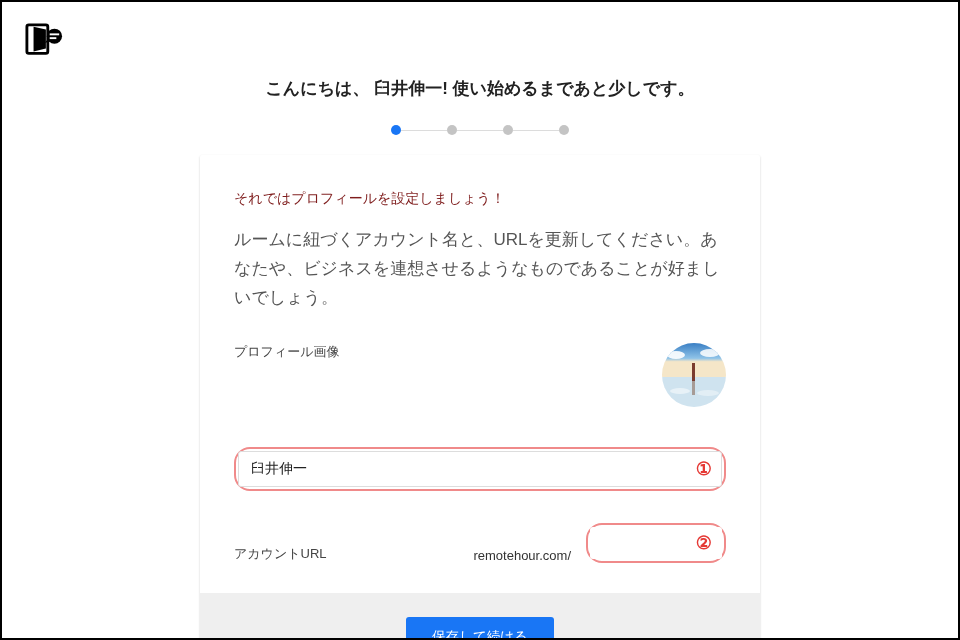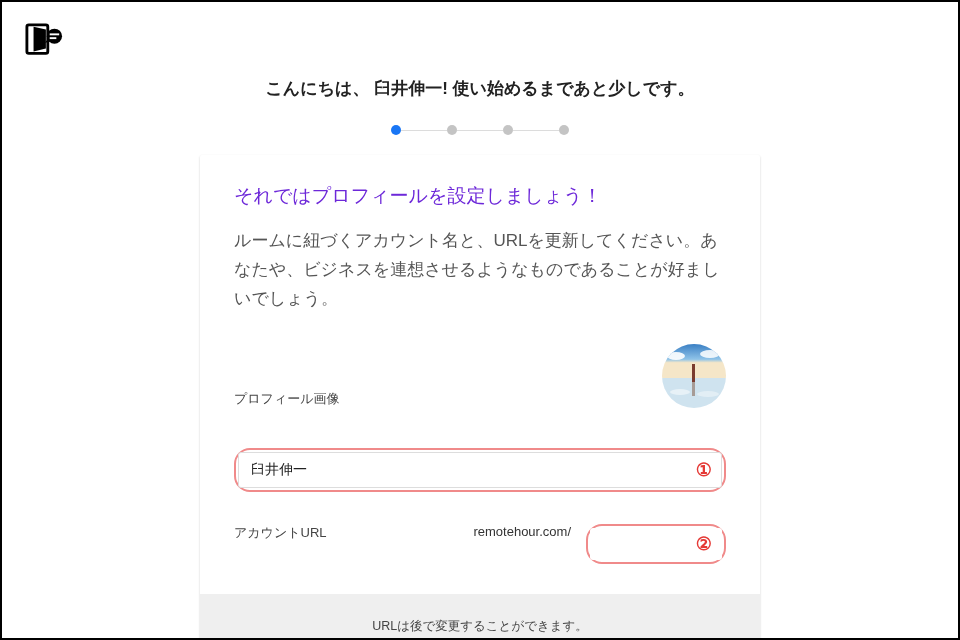--- a/index.html
+++ b/index.html
@@ -51,34 +51,35 @@
       width: 560px;
       margin: 20px auto 0;
       background: #fff;
       box-shadow: 0 1px 3px rgba(0,0,0,0.08), 0 1px 2px rgba(0,0,0,0.12);
       border-radius: 2px;
     }
     .card-body {
       padding: 28px 34px 20px;
     }
     .card-title {
-      font-size: 19px;
+      font-size: 14px;
       font-weight: 400;
-      color: #6d28d9;
+      color: #7f1d1d;
       margin-bottom: 18px;
+      margin-top: 7px;
     }
     .card-desc {
       font-size: 17px;
       line-height: 1.7;
       color: #555;
       margin-bottom: 30px;
     }
     .form-row {
       display: flex;
-      align-items: flex-end;
+      align-items: flex-start;
       margin-bottom: 32px;
     }
     .form-row.avatar-row { margin-bottom: 40px; }
     .form-label {
       font-size: 13px;
       color: #444;
       width: 170px;
       flex-shrink: 0;
     }
     .avatar-wrap {
@@ -122,21 +123,21 @@
       right: 12px;
       top: 50%;
       transform: translateY(-50%);
       color: #e53935;
       font-weight: 700;
       font-size: 18px;
       pointer-events: none;
     }
     .url-row {
       display: flex;
-      align-items: flex-start;
+      align-items: flex-end;
       margin-bottom: 10px;
     }
     .url-prefix-wrap {
       flex: 1;
       display: flex;
       justify-content: flex-end;
       align-items: center;
       padding-right: 15px;
     }
     .url-prefix {
@@ -233,17 +234,16 @@
         <span class="url-prefix">remotehour.com/</span>
       </div>
       <div class="input-highlight narrow">
         <input type="text" class="text-input minimal" value="" style="">
         <span class="badge">②</span>
       </div>
     </div>
   </div>
 
   <div class="card-footer">
-    <div class="footer-note">URLは後で変更することができます。</div>
     <button class="primary-btn">保存して続ける</button>
     
   </div>
 </div>
 
 </body></html>

